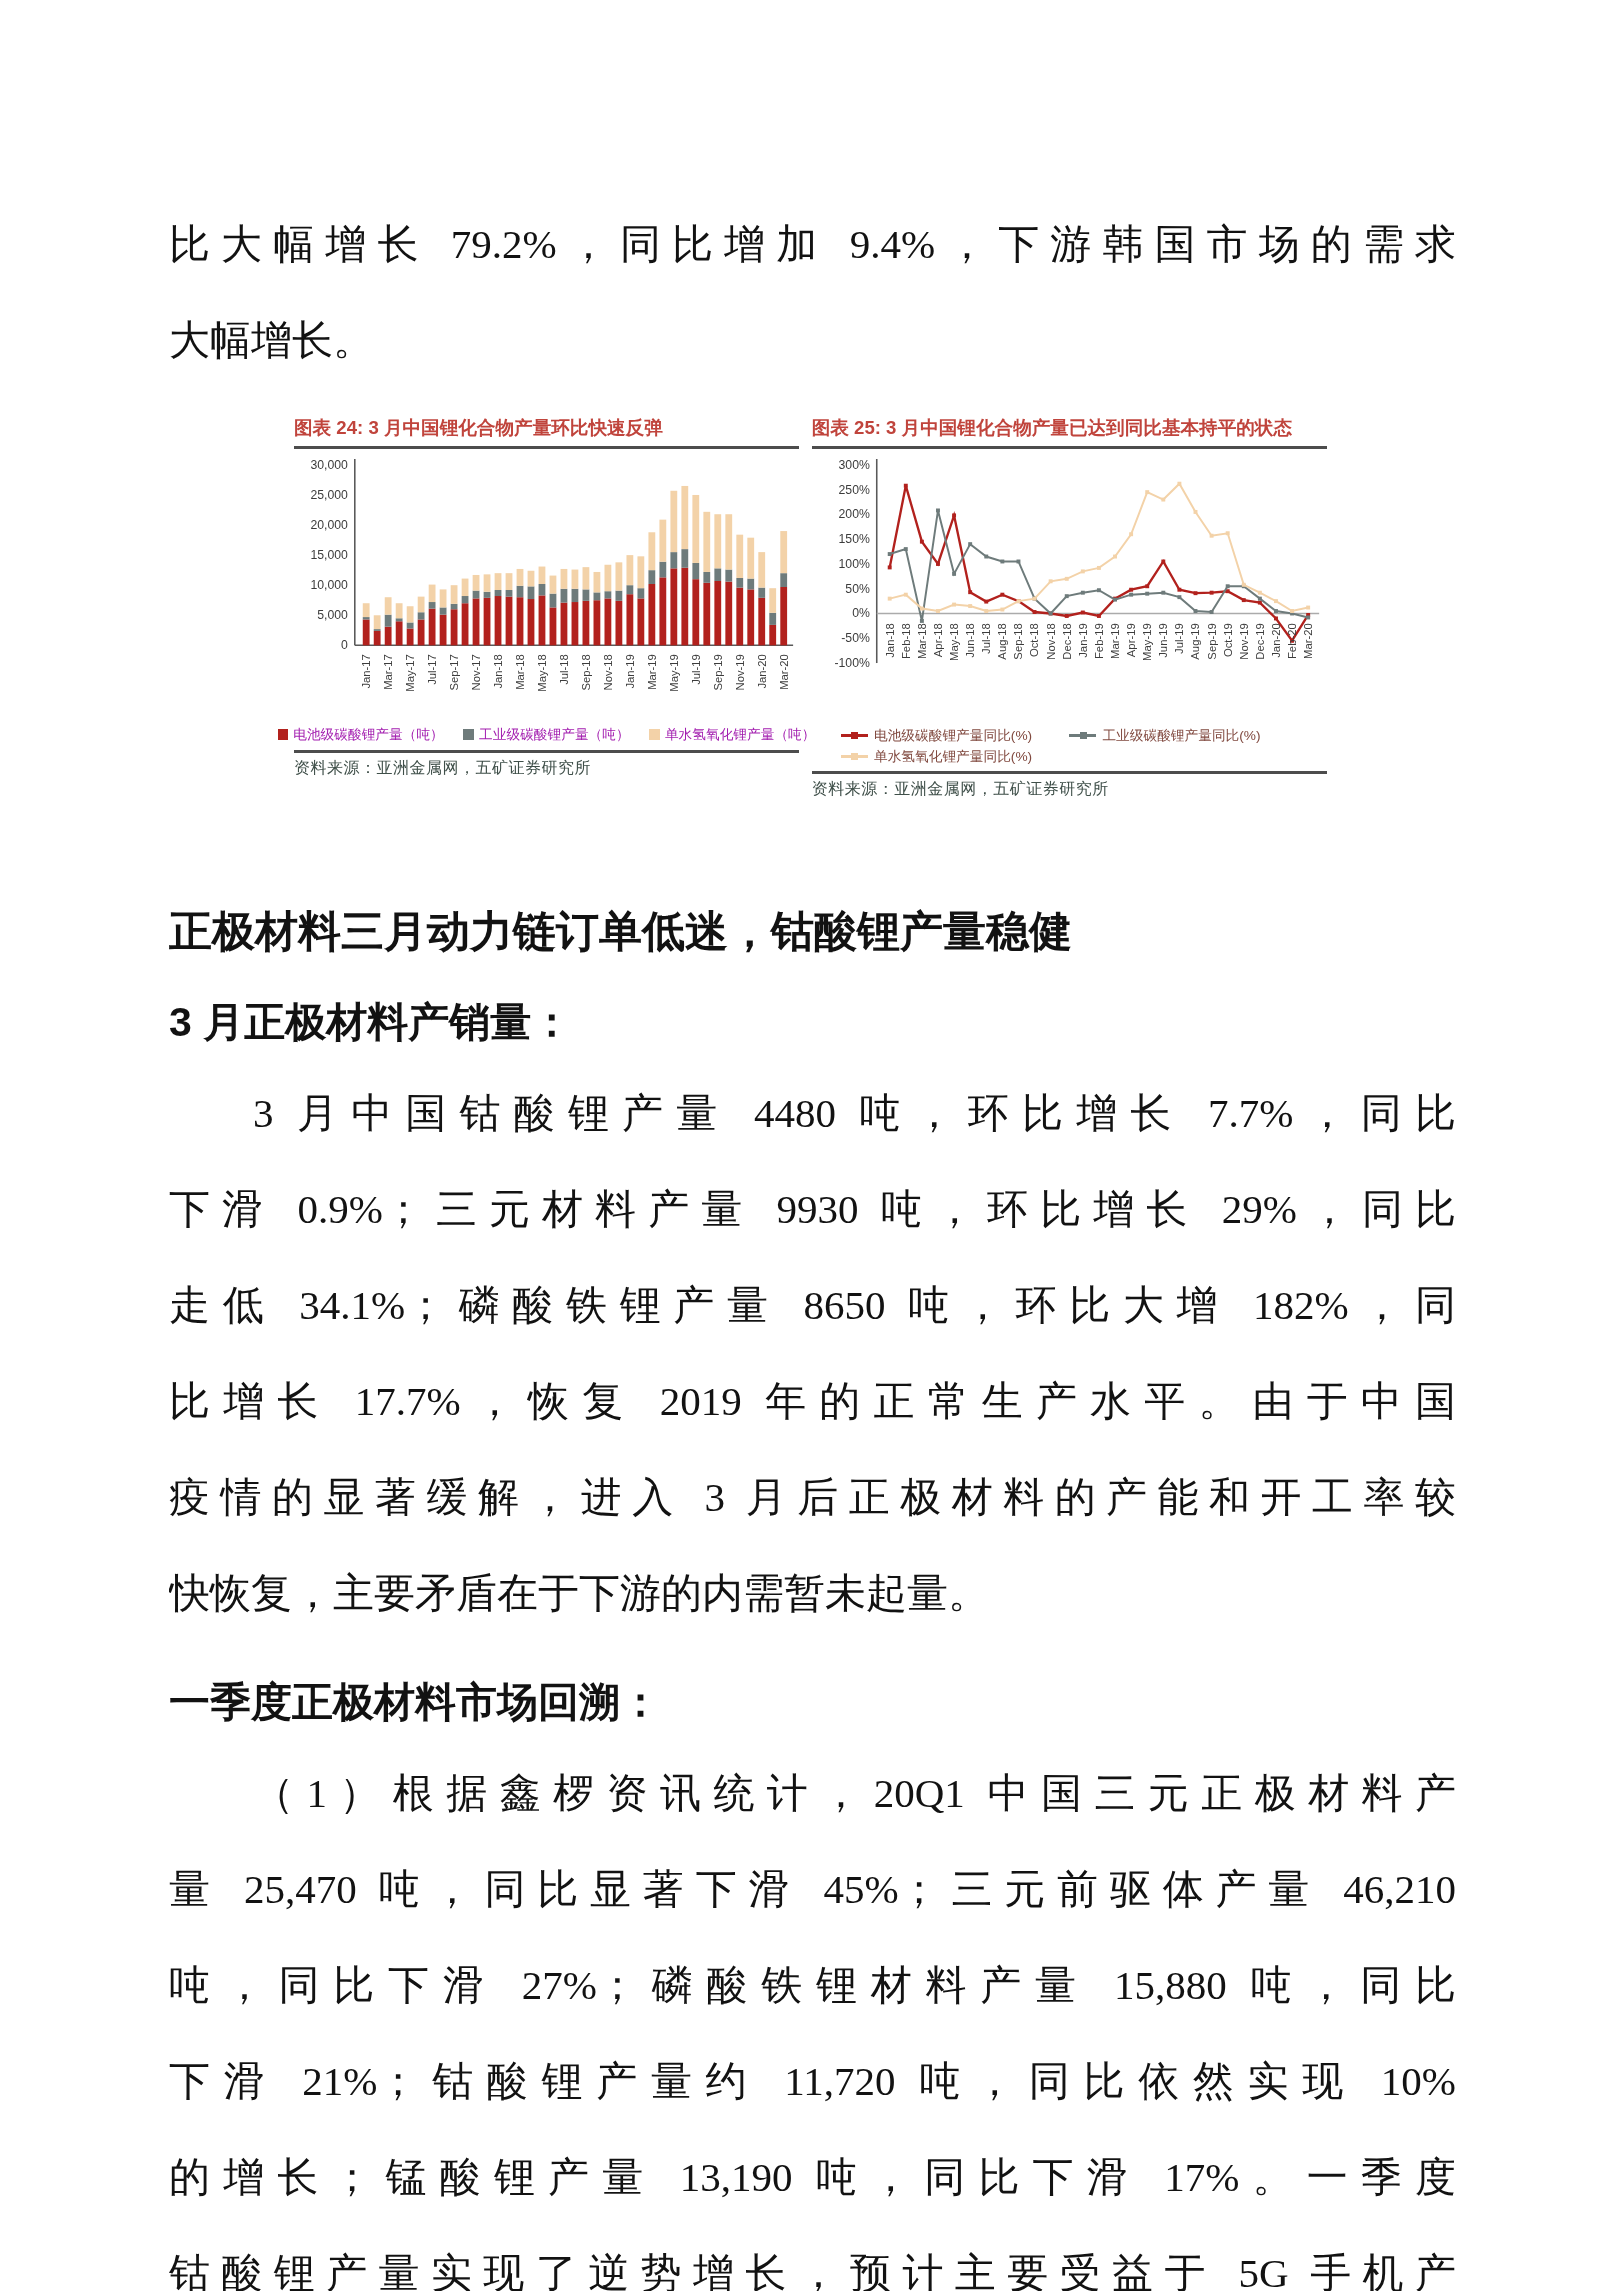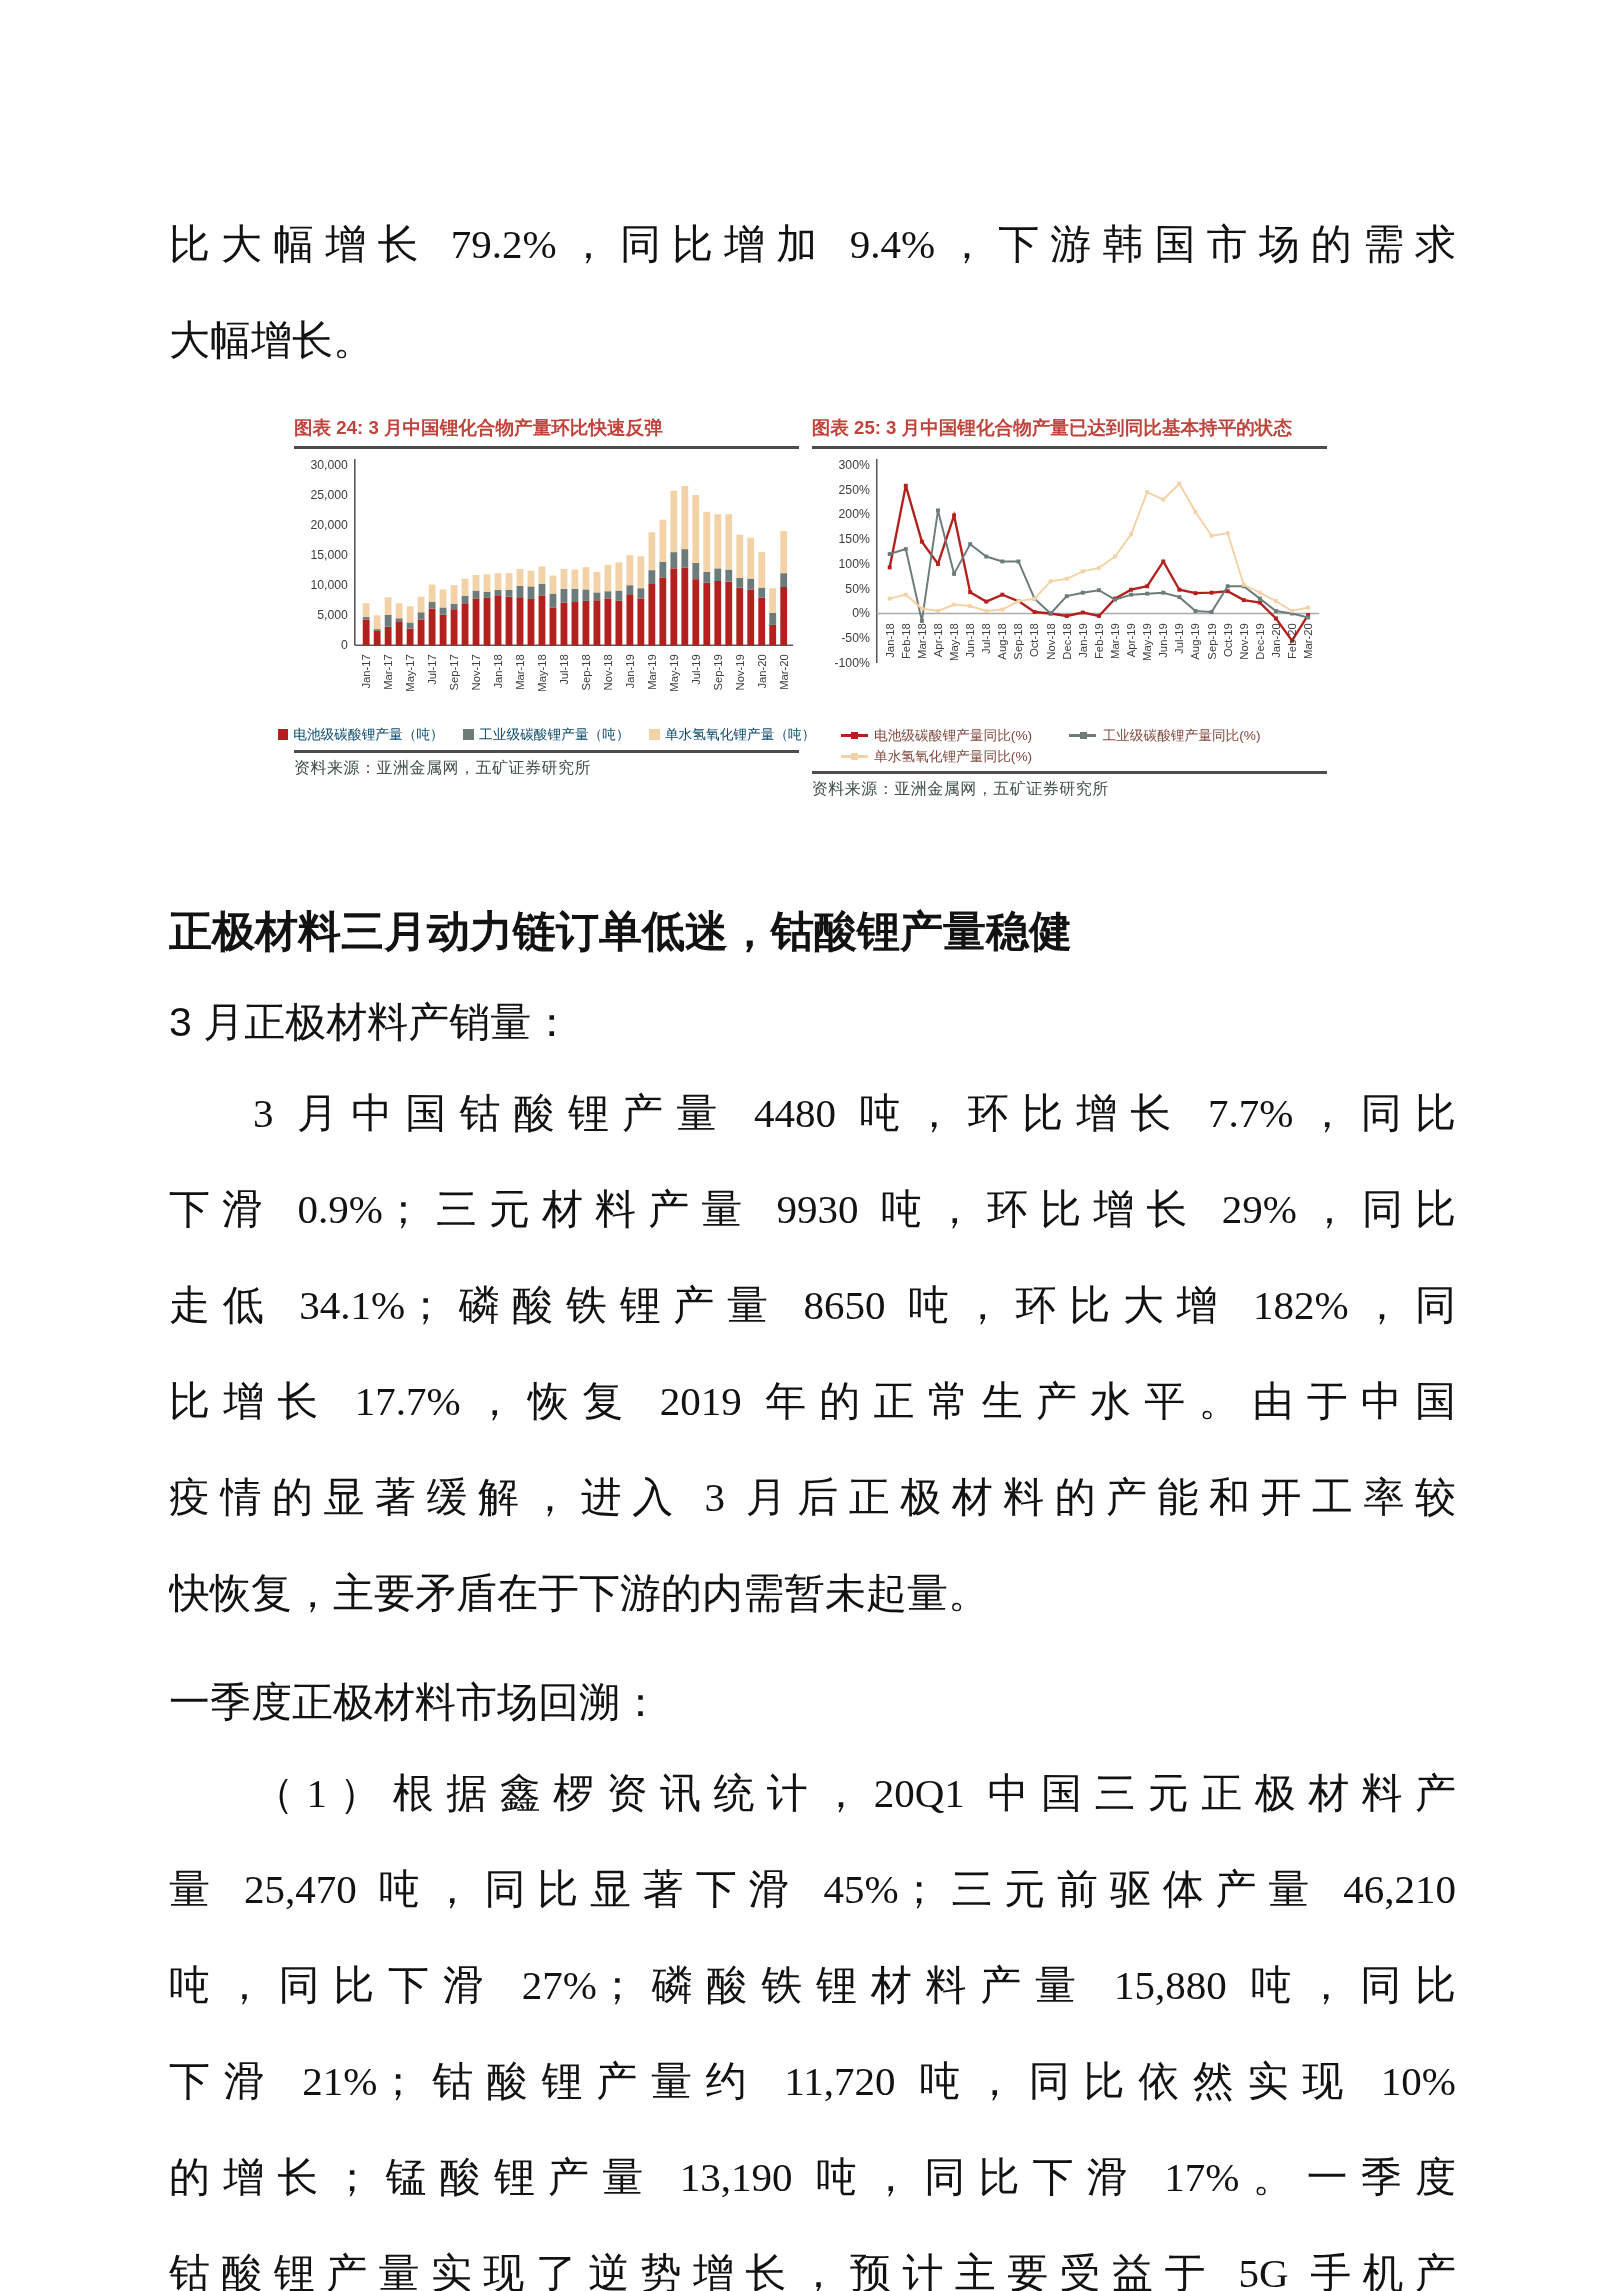--- a/index.html
+++ b/index.html
@@ -5,32 +5,32 @@
   html,body{margin:0;padding:0;background:#e8e8e8;}
   .page{position:relative;width:1620px;height:2292px;background:#ffffff;margin:0 auto;overflow:hidden;
         font-family:"Liberation Serif","DejaVu Serif",serif;color:#121212;}
   .content{position:absolute;left:169px;top:196px;width:1287px;}
   .tline{font-size:41px;line-height:96px;height:96px;overflow:hidden;white-space:nowrap;
          text-align:justify;text-align-last:justify;text-justify:inter-character;}
   .tline.end{text-align-last:left;}
   .tline.ind{text-indent:84px;}
   h1.sec{font-family:Liberation Sans, sans-serif;font-weight:bold;font-size:43px;
          margin:102px 0 0 0;line-height:59px;}
-  h2.sec{font-family:"Liberation Sans","DejaVu Sans",sans-serif;font-weight:normal;font-size:41px;
+  h2.sec{font-family:"Liberation Sans","DejaVu Sans",sans-serif;font-weight:bold;font-size:41px;
          margin:33px 0 0 0;line-height:57px;}
   .para{margin-top:13.7px;}
   
   .figs{margin:27px 0 0 125px;width:1039px;display:flex;gap:12.7px;align-items:flex-start;}
   .fig{font-family:"Liberation Sans","DejaVu Sans",sans-serif;}
   .fig-24{width:505px;}
   .fig-25{width:515px;}
   .fig-title{font-size:18.6px;font-weight:bold;color:#c0443c;line-height:25.5px;margin-bottom:5.9px;white-space:nowrap;}
   .rule{height:2.9px;background:#4d4d4d;}
   .chartbox{padding:3.9px 0 0 0;}
-  .legend{display:flex;justify-content:center;gap:19.6px;font-size:13.7px;color:#0c4a6e;
+  .legend{display:flex;justify-content:center;gap:19.6px;font-size:13.7px;color:#a21caf;
           line-height:21.6px;margin:0 0 3.9px 0;white-space:nowrap;}
   .legend2{display:grid;grid-template-columns:47% 53%;margin:0 0 3.9px 29px;font-size:13.7px;
            color:#80493f;line-height:20.6px;}
   .bsw{display:inline-block;width:10.8px;height:10.8px;vertical-align:-1px;margin-right:4.9px;}
   .lsw{display:inline-block;width:27.4px;height:2.9px;position:relative;vertical-align:2.9px;margin-right:5.9px;}
   .lsw i{position:absolute;left:10.8px;top:-2px;width:6.9px;height:6.9px;background:inherit;}
   .fig-source{font-size:16px;color:#3f4f49;padding-top:5px;letter-spacing:0.5px;}
   svg text{font-family:"Liberation Sans","DejaVu Sans",sans-serif;}
 </style>
 </head>

